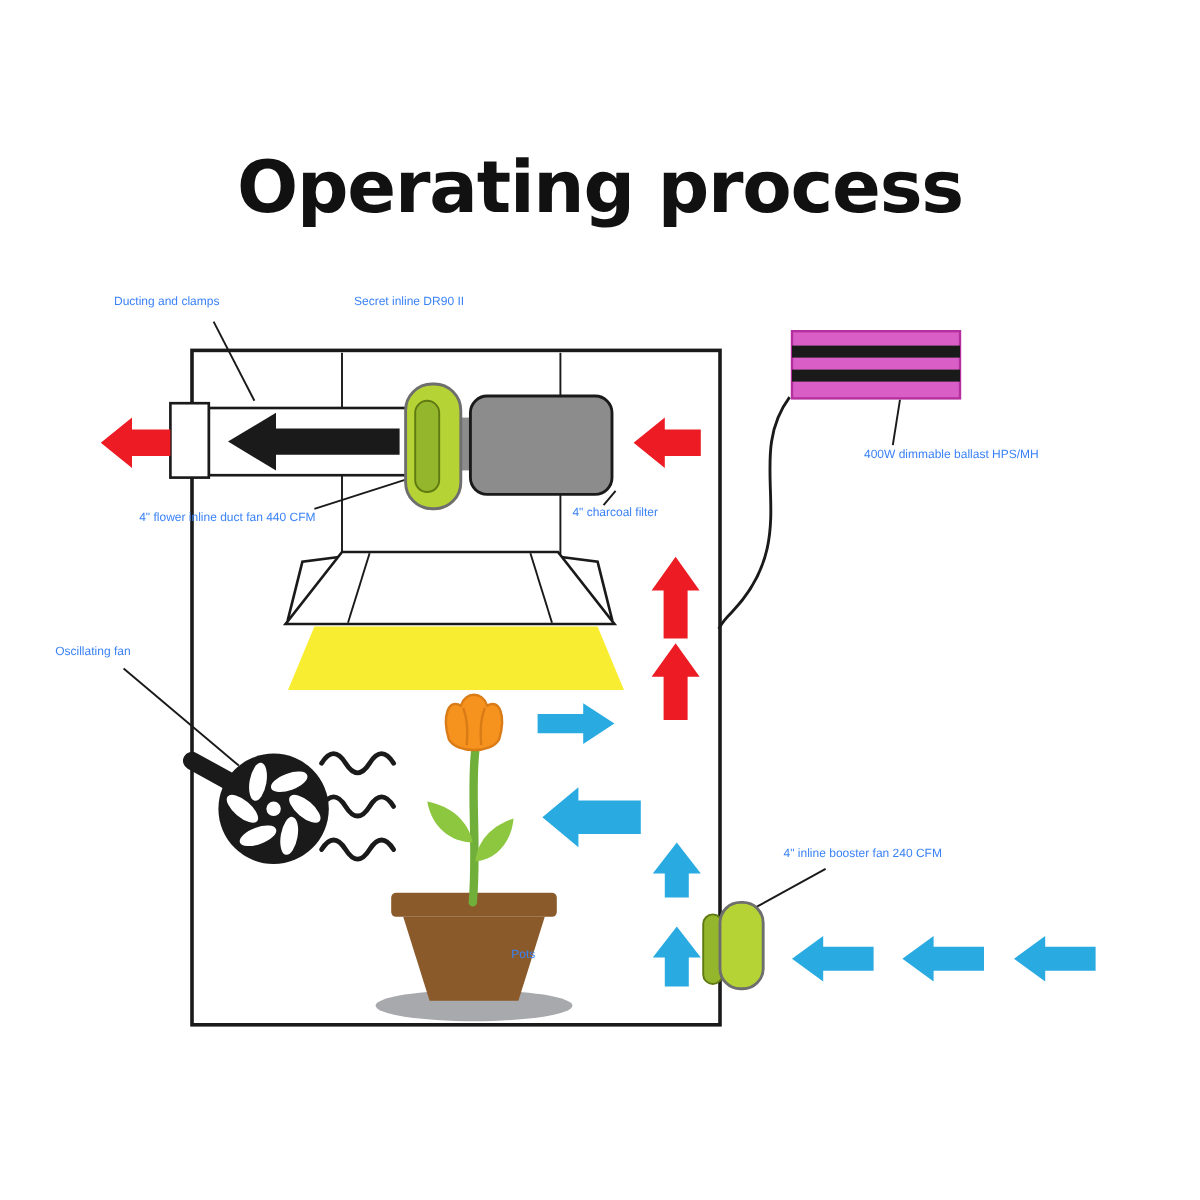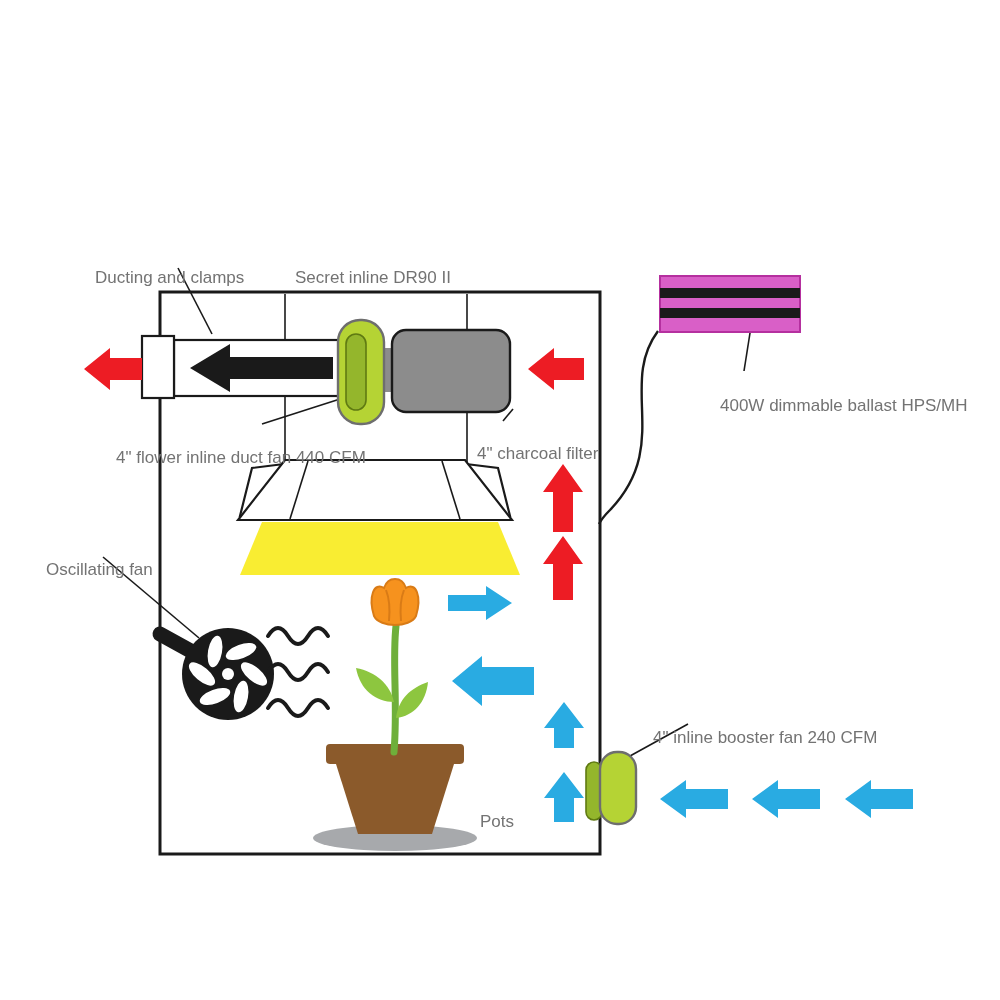--- a/index.html
+++ b/index.html
@@ -1,21 +1,21 @@
 <!DOCTYPE html>
 <html style="--exhaust: #ed1c24; --intake: #29abe2; --light: #f9ed32; --fan-green: #b5d334; --fan-green-dark: #94b62c; --filter-gray: #8c8c8c; --ballast-pink: #d95fc7; --pot-brown: #8b5a2b; --saucer-gray: #a7a9ac; --tulip-orange: #f6921e; --stem-green: #6faf3a; --leaf-green: #8dc63f; --line-black: #1a1a1a;"><head>
 <meta charset="utf-8">
 <style>
   html,body{margin:0;padding:0;background:#fff;}
   .stage{position:relative;width:1000px;height:1000px;background:#fff;overflow:hidden;
          font-family:"Liberation Sans",sans-serif;}
   .title{position:absolute;top:122px;left:0;width:100%;text-align:center;
          font-family:"DejaVu Sans",sans-serif;font-weight:bold;font-size:60px;
          letter-spacing:-1px;color:#111;}
-  .lbl{position:absolute;font-size:17px;color:#737373;white-space:nowrap;margin-top:22px;}
+  .lbl{position:absolute;font-size:10px;color:#3b82f6;white-space:nowrap;}
   svg{position:absolute;left:0;top:0;}
   .ln{stroke:var(--line-black);stroke-width:1.6;fill:none;}
   .thick{stroke:var(--line-black);stroke-width:2.4;fill:none;}
   .tent{fill:none;stroke:var(--line-black);stroke-width:3;}
   .whitebox{fill:#fff;stroke:var(--line-black);stroke-width:2.2;}
   .black{fill:var(--line-black);}
   .fill-exhaust{fill:var(--exhaust);}
   .fill-intake{fill:var(--intake);}
   .fill-light{fill:var(--light);}
   .fan-green{fill:var(--fan-green);stroke:#6e6e6e;stroke-width:2.4;}
@@ -27,20 +27,21 @@
   .tulip{fill:var(--tulip-orange);stroke:#d97b16;stroke-width:2;}
   .stem{stroke:var(--stem-green);stroke-width:7;fill:none;stroke-linecap:round;}
   .leaf{fill:var(--leaf-green);}
   .wave{stroke:var(--line-black);stroke-width:4;fill:none;stroke-linecap:round;}
 </style>
 </head>
 <body>
 
 <div class="stage">
 
+  <div class="title">Operating process</div>
 
   <svg width="1000" height="1000" viewBox="0 0 1000 1000">
 
     <line class="ln" x1="285" y1="294" x2="285" y2="462"></line>
     <line class="ln" x1="467" y1="294" x2="467" y2="462"></line>
 
     <path class="thick" d="M 658 331 C 618 385, 672 445, 610 510 C 604 516, 601 520, 599 524"></path>
 
     <line class="ln" x1="178" y1="268" x2="212" y2="334"></line>
     <line class="ln" x1="262" y1="424" x2="340" y2="399"></line>
@@ -129,15 +130,15 @@
     </g>
   </svg>
 
   <div class="lbl" style="left:95px;top:246px">Ducting and clamps</div>
   <div class="lbl" style="left:295px;top:246px">Secret inline DR90 II</div>
   <div class="lbl" style="left:720px;top:374px">400W dimmable ballast HPS/MH</div>
   <div class="lbl" style="left:116px;top:426px">4" flower inline duct fan 440 CFM</div>
   <div class="lbl" style="left:477px;top:422px">4" charcoal filter</div>
   <div class="lbl" style="left:46px;top:538px">Oscillating fan</div>
   <div class="lbl" style="left:653px;top:706px">4" inline booster fan 240 CFM</div>
-  <div class="lbl" style="left:480px;top:790px">Pots</div>
+  <div class="lbl" style="left:426px;top:790px">Pots</div>
 
 </div>
 
 </body></html>

